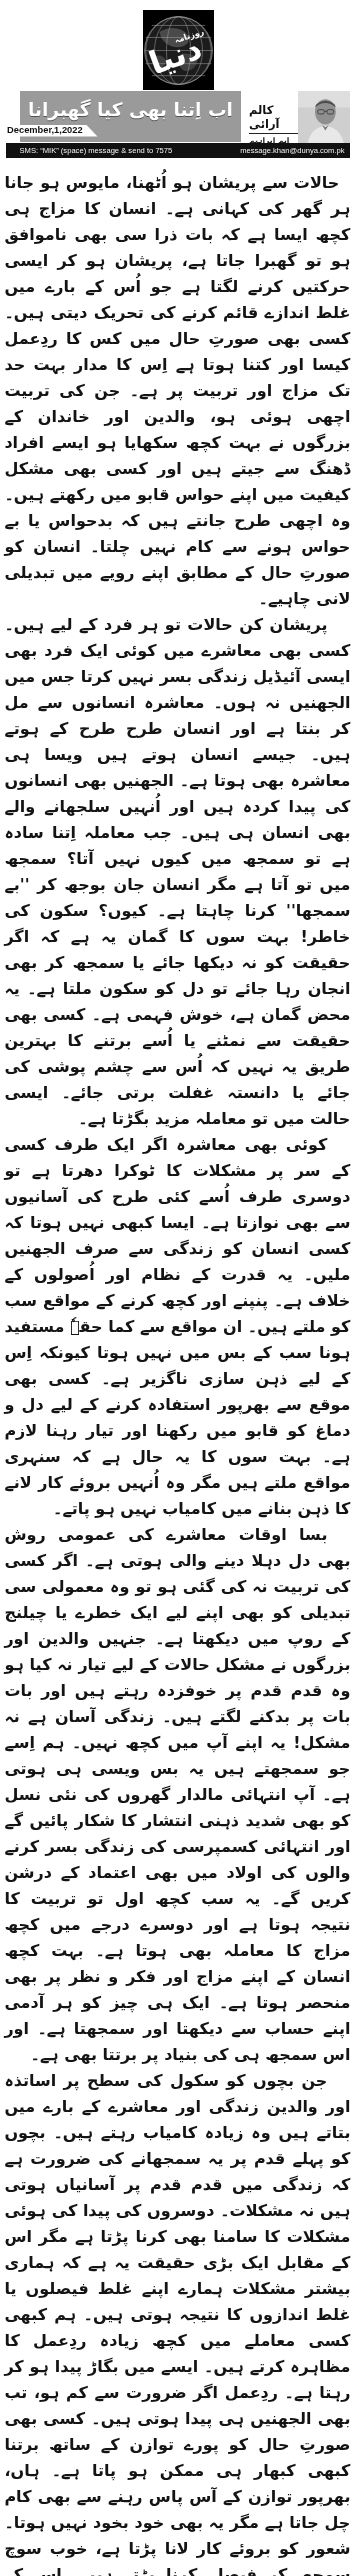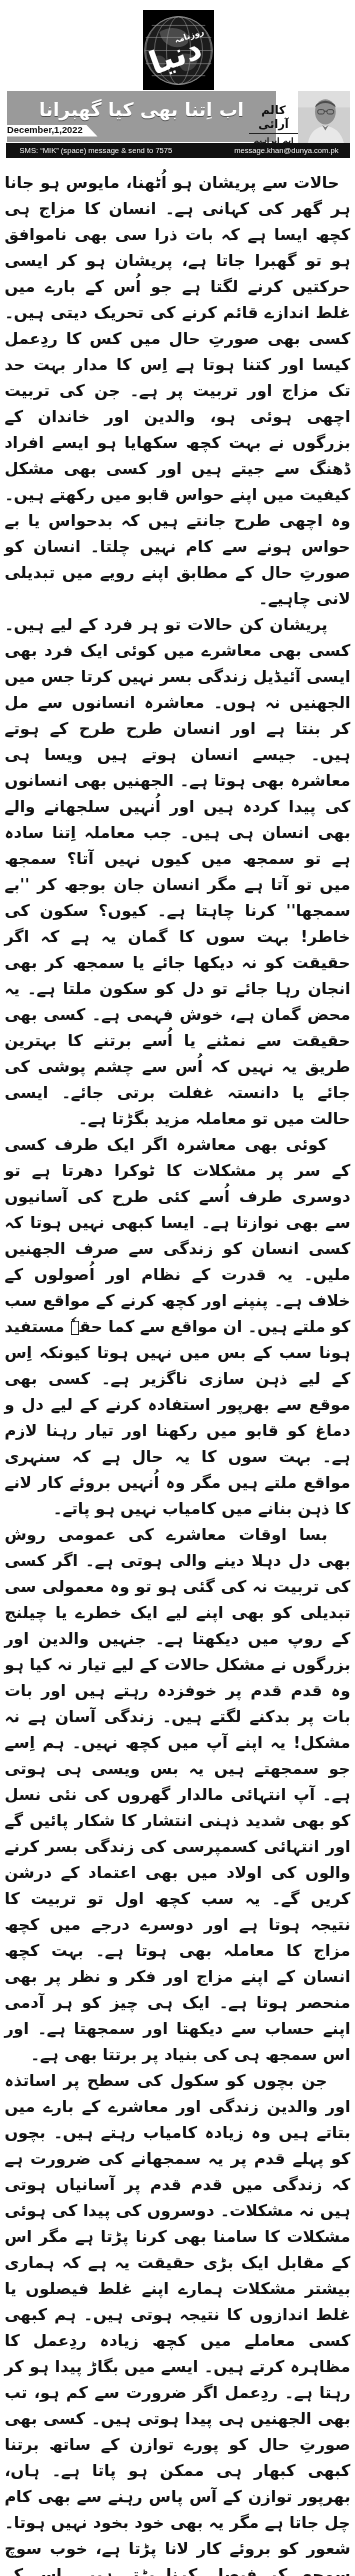--- a/index.html
+++ b/index.html
@@ -10,21 +10,21 @@
     margin:0 auto;
     background:#ffffff;
     font-family:"DejaVu Sans", sans-serif;
     overflow:hidden;
   }
   
   .masthead{position:absolute;top:0;left:0;width:355px;height:91px;}
   .logo{position:absolute;left:143px;top:9.8px;width:71px;height:80px;background:#000;}
   
   .title-band{
-    position:absolute;left:7px;top:91px;width:269px;height:51px;
+    position:absolute;left:20px;top:91px;width:221px;height:51px;
     background:#9a9a9a;
   }
   .article-title{
     position:absolute;top:7.6px;left:0;width:100%;
     margin:0;text-align:center;
     direction:rtl;
     color:#ffffff;
     font-size:18.6px;font-weight:bold;
     text-shadow:0 0.5px 0.5px rgba(0,0,0,.45);
     font-family:"DejaVu Sans", sans-serif;
@@ -32,21 +32,21 @@
   .date-box{
     position:absolute;left:5.5px;top:125px;width:92px;height:11.5px;
     background:#ffffff;
     clip-path:polygon(0 0,81px 0,92px 100%,0 100%);
     font-family:"Liberation Sans", sans-serif;
     font-weight:bold;font-size:9.3px;color:#111;
     line-height:11.5px;padding-left:1.6px;box-sizing:border-box;
   }
   .column-box{
     position:absolute;left:249px;top:91px;width:49px;height:52px;
-    text-align:center;direction:rtl;
+    text-align:left;direction:rtl;
   }
   .column-label{
     display:inline-block;
     margin-top:12px;
     font-size:11.5px;font-weight:bold;color:#111;
     border-bottom:1.1px solid #222;
     padding-bottom:2.2px;
   }
   .author-name{
     margin-top:2.2px;
@@ -57,21 +57,21 @@
     background:linear-gradient(135deg,#d8d8d8 0%,#bdbdbd 55%,#9e9e9e 100%);
     overflow:hidden;
   }
   
   .contact-bar{
     position:absolute;left:5.5px;top:143px;width:344px;height:15.3px;
     background:#111111;color:#f5f5f5;
     font-family:"Liberation Sans", sans-serif;
     font-size:7.6px;line-height:15.3px;
     display:flex;justify-content:space-between;
-    box-sizing:border-box;padding:0 11px 0 14px;
+    box-sizing:border-box;padding:0 5px 0 14px;
   }
   
   .article{
     position:absolute;left:4.4px;top:164px;width:346px;
     direction:rtl;
     text-align:justify;
     font-size:16px;
     line-height:26px;
     font-weight:bold;
     color:#141414;

